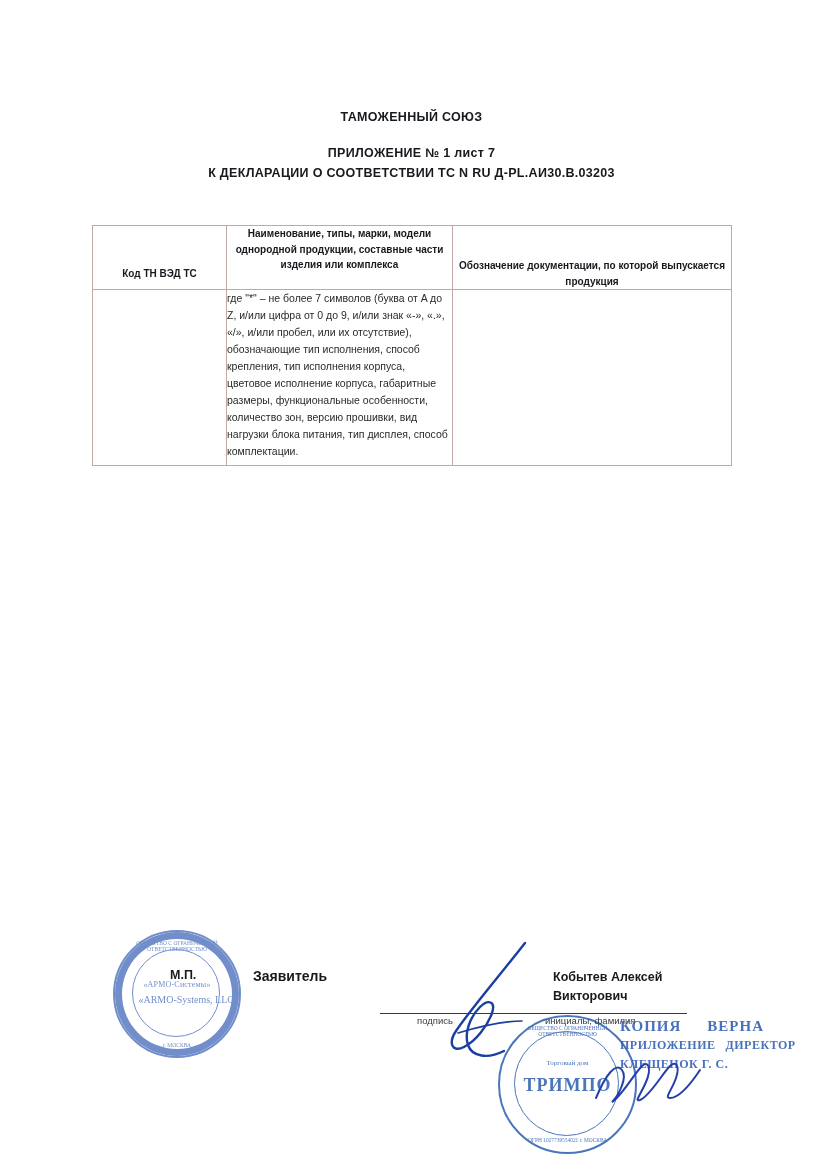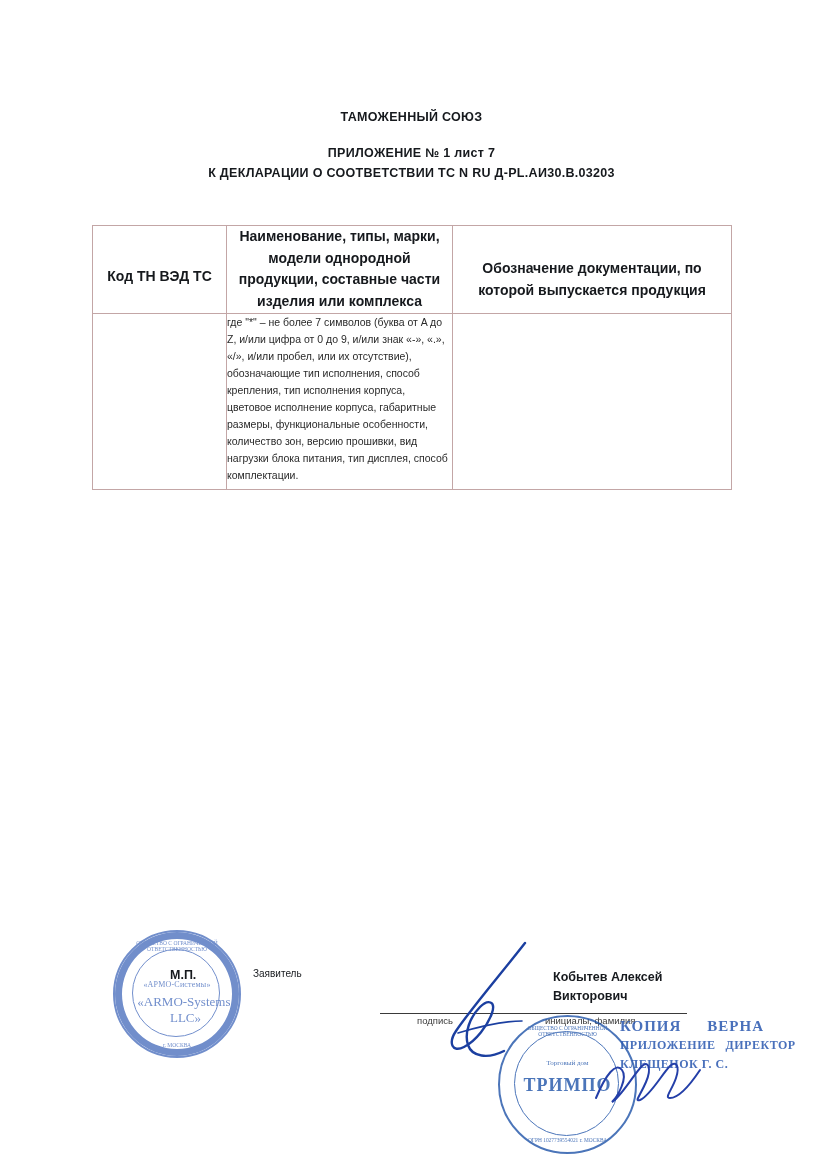--- a/index.html
+++ b/index.html
@@ -53,21 +53,21 @@
     vertical-align: top;
     padding: 0;
   }
   .col1 { width: 134px; }
   .col2 { width: 226px; }
   .col3 { width: 279px; }
 
   .th-cell {
     text-align: center;
     font-weight: bold;
-    font-size: 14px;
+    font-size: 10px;
     line-height: 1.55;
     color: #16191d;
     padding: 14px 10px 16px 10px;
     vertical-align: middle;
   }
   .th-cell.code {
     padding-top: 40px;
   }
   .th-cell.doc {
     padding-top: 32px;
@@ -96,22 +96,22 @@
     top: 968px;
     font-size: 12.5px;
     font-weight: bold;
     color: #16191d;
     padding-left: 24px;
   }
   .applicant-label {
     position: absolute;
     left: 253px;
     top: 968px;
-    font-size: 10px;
-    font-weight: normal;
+    font-size: 14px;
+    font-weight: bold;
     color: #16191d;
   }
   .sig-line {
     position: absolute;
     left: 380px;
     top: 1013px;
     width: 307px;
     border-bottom: 1px solid #3a3a3a;
   }
   .sig-caption-1 {
@@ -165,22 +165,22 @@
     position: absolute;
     left: 0; right: 0; top: 48px;
     text-align: center;
     font-size: 8px;
     font-family: "Liberation Serif", serif;
     letter-spacing: 0.2px;
   }
   .stamp-armo .t2 {
     position: absolute;
     left: 17px; right: 0; top: 62px;
-    text-align: center;
-    font-size: 13px;
+    text-align: right;
+    font-size: 10px;
     font-family: "Liberation Serif", serif;
   }
   .stamp-armo .arc-top {
     position: absolute;
     left: 0; right: 0; top: 8px;
     text-align: center;
     font-size: 6px;
     font-family: "Liberation Serif", serif;
     transform: scaleX(0.92);
   }

